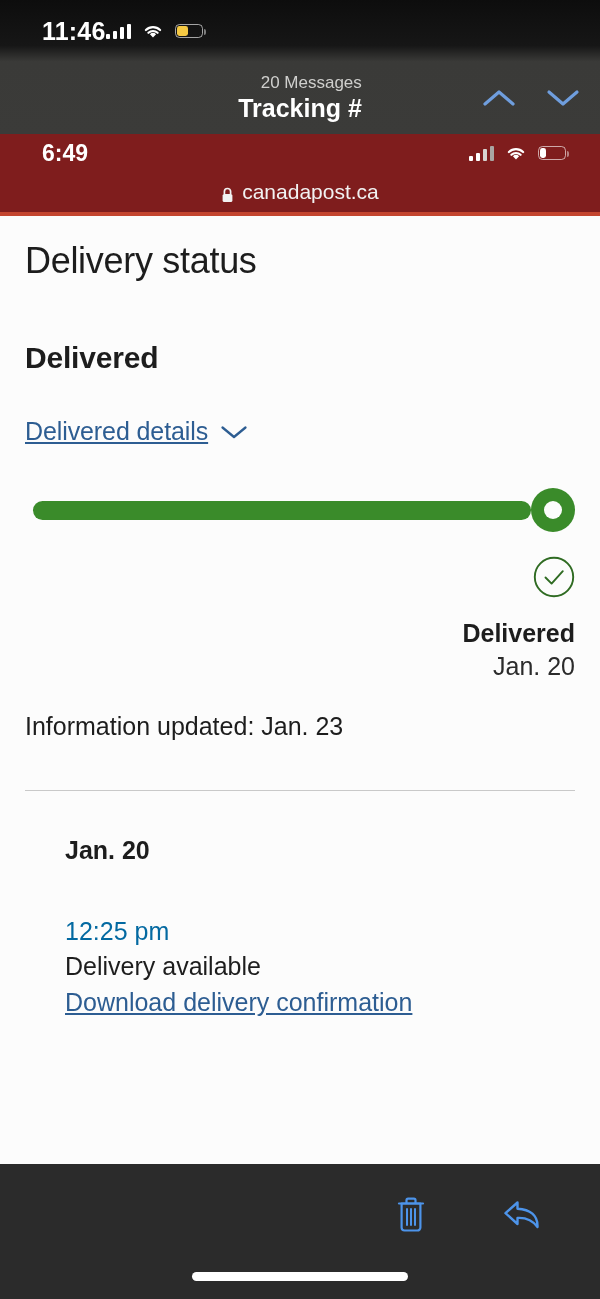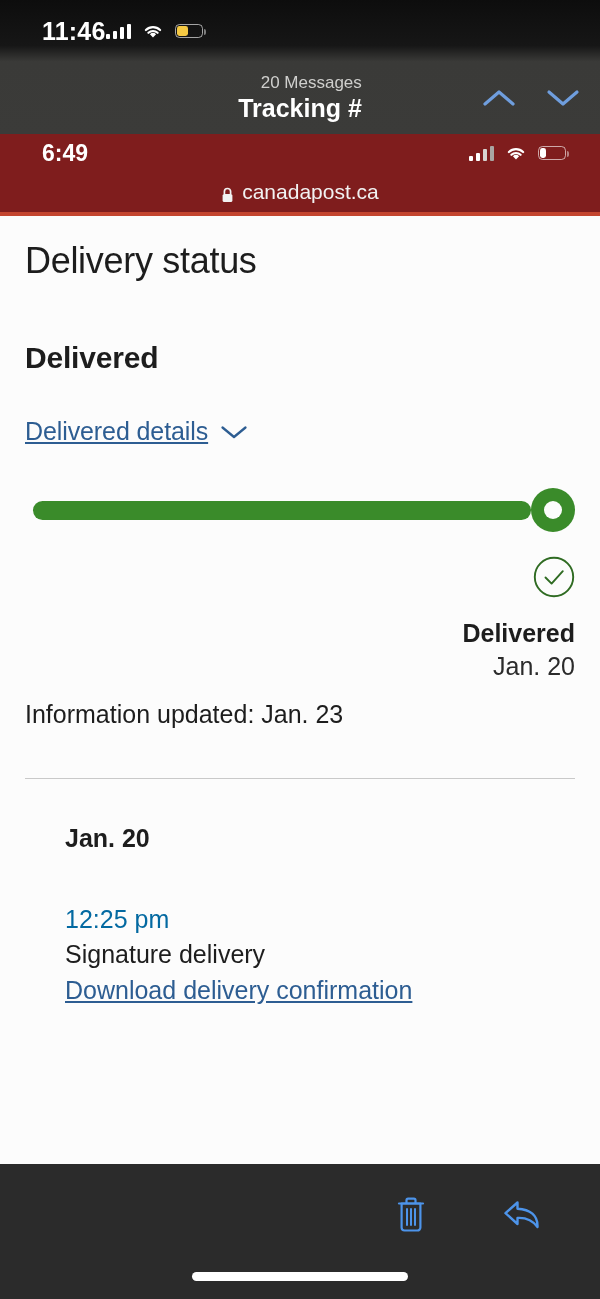--- a/index.html
+++ b/index.html
@@ -132,21 +132,21 @@
     align-items:flex-end; text-align:right;
   }
   .check-circle{ width:42px; height:42px; }
   .ms-label{ font-size:25px; font-weight:700; color:#1d1d1d; margin-top:21px; }
   .ms-date{ font-size:25px; font-weight:400; color:#2b2b2b; margin-top:4px; }
 
   .h-progress{
     font-size:36px; font-weight:400; color:#1d1d1d;
     letter-spacing:-.3px; margin-top:62px;
   }
-  .info-updated{ font-size:25px; color:#1d1d1d; margin-top:19px; }
+  .info-updated{ font-size:25px; color:#1d1d1d; margin-top:31px; }
   .hr{ height:1px; background:#c9c9c9; margin:49px 0 0 0; }
 
   .event{ padding-left:40px; }
   .event-date{ font-size:25px; font-weight:700; color:#1d1d1d; margin-top:45px; }
   .event-time{ font-size:25px; color:#0369a1; margin-top:52px; }
   .event-note{ font-size:25px; color:#1d1d1d; margin-top:6px; }
   .event-link{ font-size:25px; color:#2d5d92; margin-top:7px; display:block; }
 
   
   .toolbar{
@@ -279,21 +279,21 @@
       </div>
 
 
       <div class="info-updated">Information updated: Jan. 23</div>
 
       <div class="hr"></div>
 
       <div class="event">
         <div class="event-date">Jan. 20</div>
         <div class="event-time">12:25 pm</div>
-        <div class="event-note">Signature delivery</div>
+        <div class="event-note">Delivery available</div>
         <a class="event-link" href="#">Download delivery confirmation</a>
       </div>
 
     </div>
   </div>
 
   <div class="toolbar">
     <div class="tb-icons">
       <span>
         <svg viewBox="0 0 34 42" width="34" height="42">

